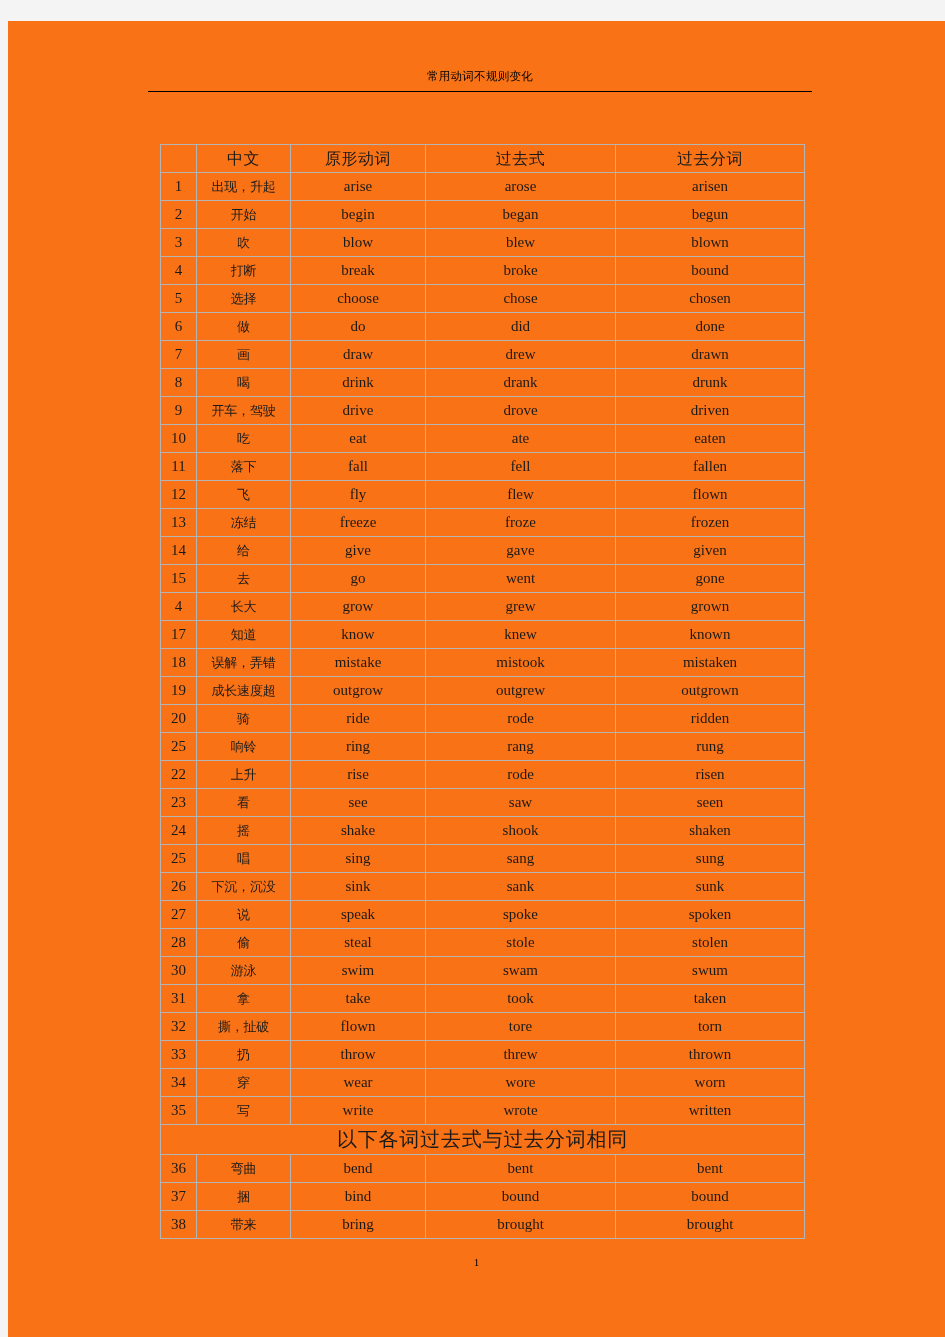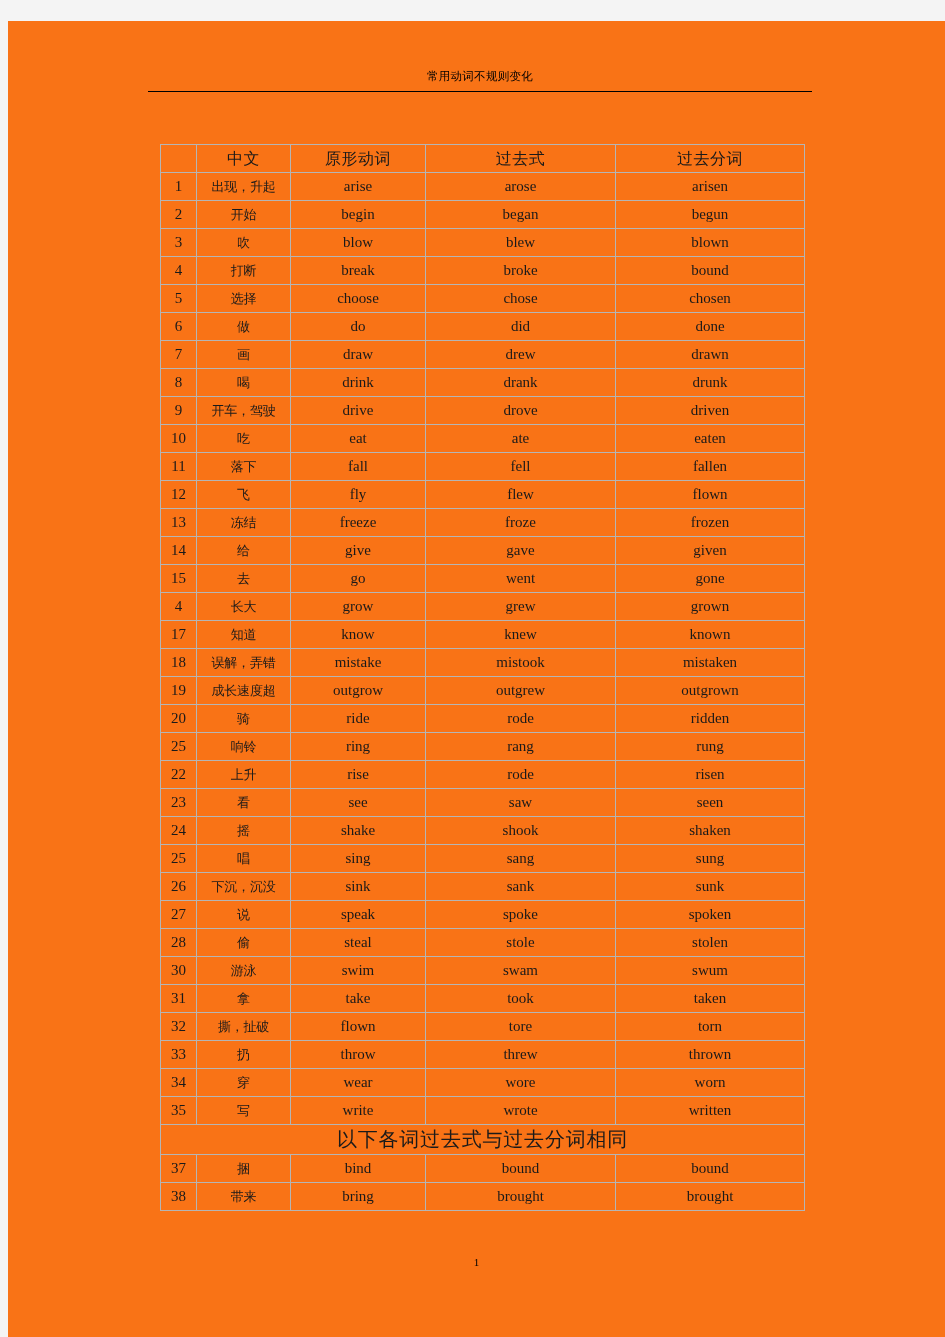--- a/index.html
+++ b/index.html
@@ -364,20 +364,27 @@
           <td class="num">35</td>
           <td class="zh">写</td>
           <td class="">write</td>
           <td class="">wrote</td>
           <td class="">written</td>
         </tr>
         <tr class="section-row">
           <td colspan="5">以下各词过去式与过去分词相同</td>
         </tr>
         <tr>
+          <td class="num">36</td>
+          <td class="zh">弯曲</td>
+          <td class="">bend</td>
+          <td class="">bent</td>
+          <td class="">bent</td>
+        </tr>
+        <tr>
           <td class="num">37</td>
           <td class="zh">捆</td>
           <td class="">bind</td>
           <td class="">bound</td>
           <td class="">bound</td>
         </tr>
         <tr>
           <td class="num">38</td>
           <td class="zh">带来</td>
           <td class="">bring</td>

